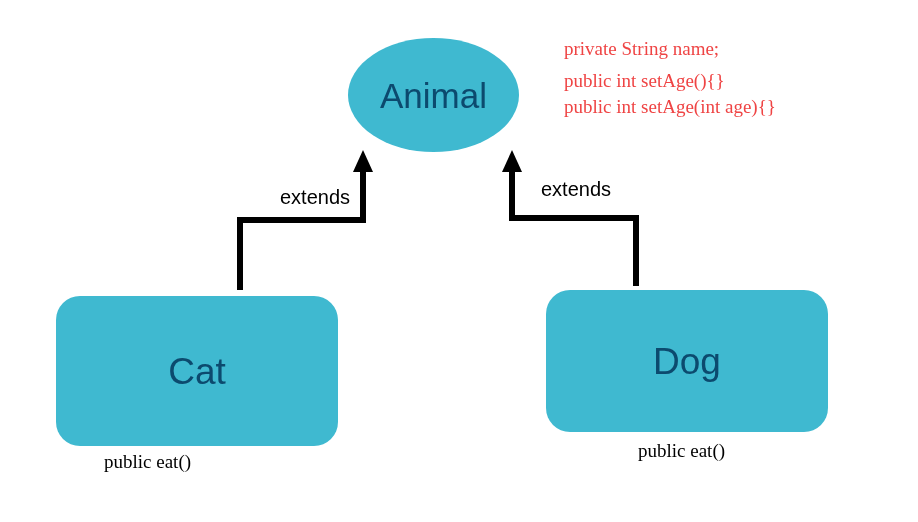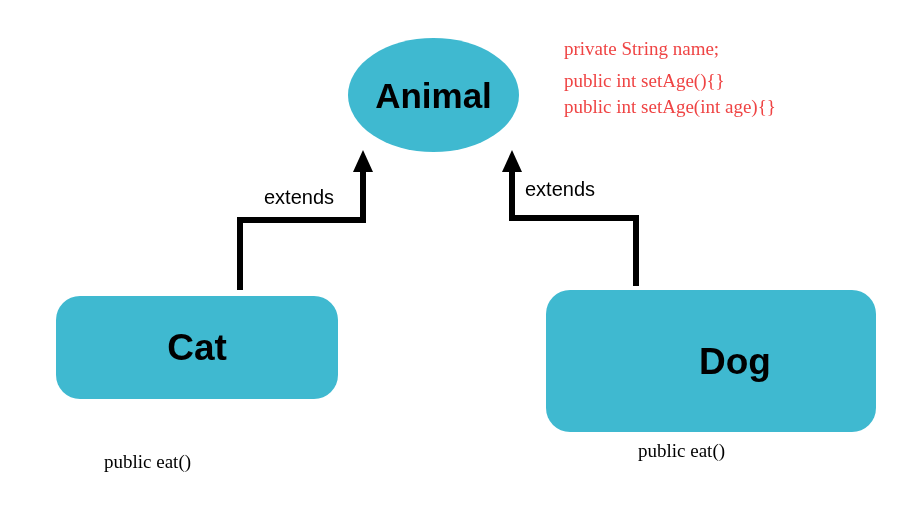--- a/index.html
+++ b/index.html
@@ -15,23 +15,23 @@
   #canvas {
     position: relative;
     width: 918px;
     height: 522px;
     background: #ffffff;
     overflow: hidden;
   }
 
   
   .shape-label {
-    color: #000000;
+    color: #0c4a6e;
     font-family: "Liberation Sans", sans-serif;
-    font-weight: 700;
+    font-weight: 400;
     white-space: nowrap;
     line-height: 1;
   }
 
   #animal-ellipse {
     position: absolute;
     left: 348px;
     top: 38px;
     width: 171px;
     height: 114px;
@@ -41,41 +41,40 @@
     align-items: center;
     justify-content: center;
   }
   #animal-ellipse .shape-label { font-size: 35px; }
 
   #cat-box {
     position: absolute;
     left: 56px;
     top: 296px;
     width: 282px;
-    height: 103px;
+    height: 150px;
     background: #3fb9d0;
     border-radius: 24px;
     display: flex;
     align-items: center;
     justify-content: center;
   }
   #cat-box .shape-label { font-size: 37px; }
 
   #dog-box {
     position: absolute;
     left: 546px;
     top: 290px;
     width: 282px;
     height: 142px;
     background: #3fb9d0;
     border-radius: 24px;
     display: flex;
     align-items: center;
     justify-content: center;
-    padding-left: 48px;
   }
   #dog-box .shape-label { font-size: 37px; }
 
   
   #code-annotation {
     position: absolute;
     left: 564px;
     top: 36px;
     font-family: "Liberation Serif", serif;
     font-size: 19px;
@@ -96,20 +95,21 @@
   #cat-caption { left: 104px; top: 451px; }
   #dog-caption { left: 638px; top: 440px; }
 
   
   .edge-label {
     position: absolute;
     font-family: "Liberation Sans", sans-serif;
     font-size: 20px;
     color: #000000;
     white-space: nowrap;
+    margin-left: 16px;
   }
   #cat-edge-label { left: 264px; top: 186px; }
   #dog-edge-label { left: 525px; top: 178px; }
 
   
   #connectors {
     position: absolute;
     left: 0;
     top: 0;
     width: 918px;

